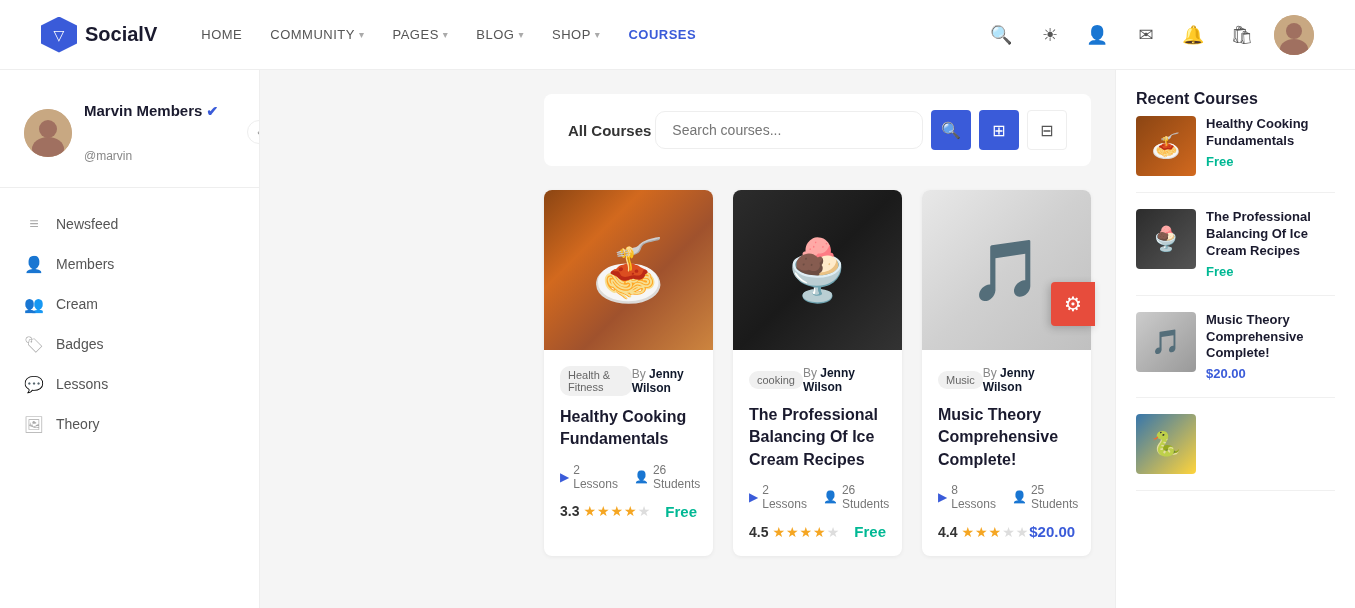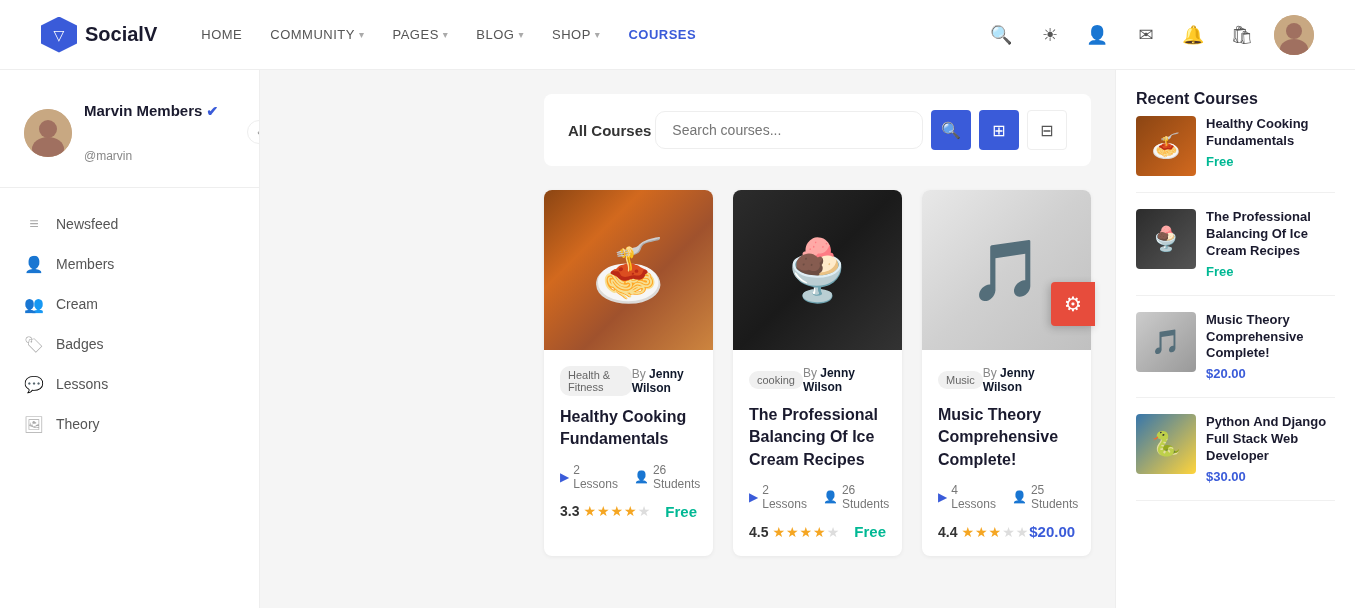--- a/index.html
+++ b/index.html
@@ -616,21 +616,21 @@
               <div class="course-meta-row">
                 <span class="course-tag">Music</span>
                 <span class="course-by">
                   By <a>Jenny Wilson</a>
                 </span>
               </div>
               <div class="course-title">Music Theory Comprehensive Complete!</div>
               <div class="course-stats">
                 <div class="stat-item">
                   <span class="stat-icon">▶</span>
-                  <span>4 Lessons</span>
+                  <span>8 Lessons</span>
                 </div>
                 <div class="stat-item">
                   <span class="stat-icon">👤</span>
                   <span>25 Students</span>
                 </div>
               </div>
               <div class="course-footer">
                 <div class="rating-row">
                   <span class="rating-num">4.4</span>
                   <span class="stars">★★★<span style="color:#ddd">★★</span></span>
@@ -667,24 +667,20 @@
     <div class="recent-item">
       <div class="recent-thumb recent-thumb-music">🎵</div>
       <div class="recent-info">
         <div class="recent-name">Music Theory Comprehensive Complete!</div>
         <div class="recent-price-paid">$20.00</div>
       </div>
     </div>
 
     <div class="recent-item">
       <div class="recent-thumb recent-thumb-python">🐍</div>
-      <div class="recent-info">
-        <div class="recent-name">Python And Django Full Stack Web Developer</div>
-        <div class="recent-price-paid">$30.00</div>
-      </div>
     </div>
   </div>
 
 </div>
 
 <div class="floating-settings">
   <span>⚙</span>
 </div>
 
 </body></html>

